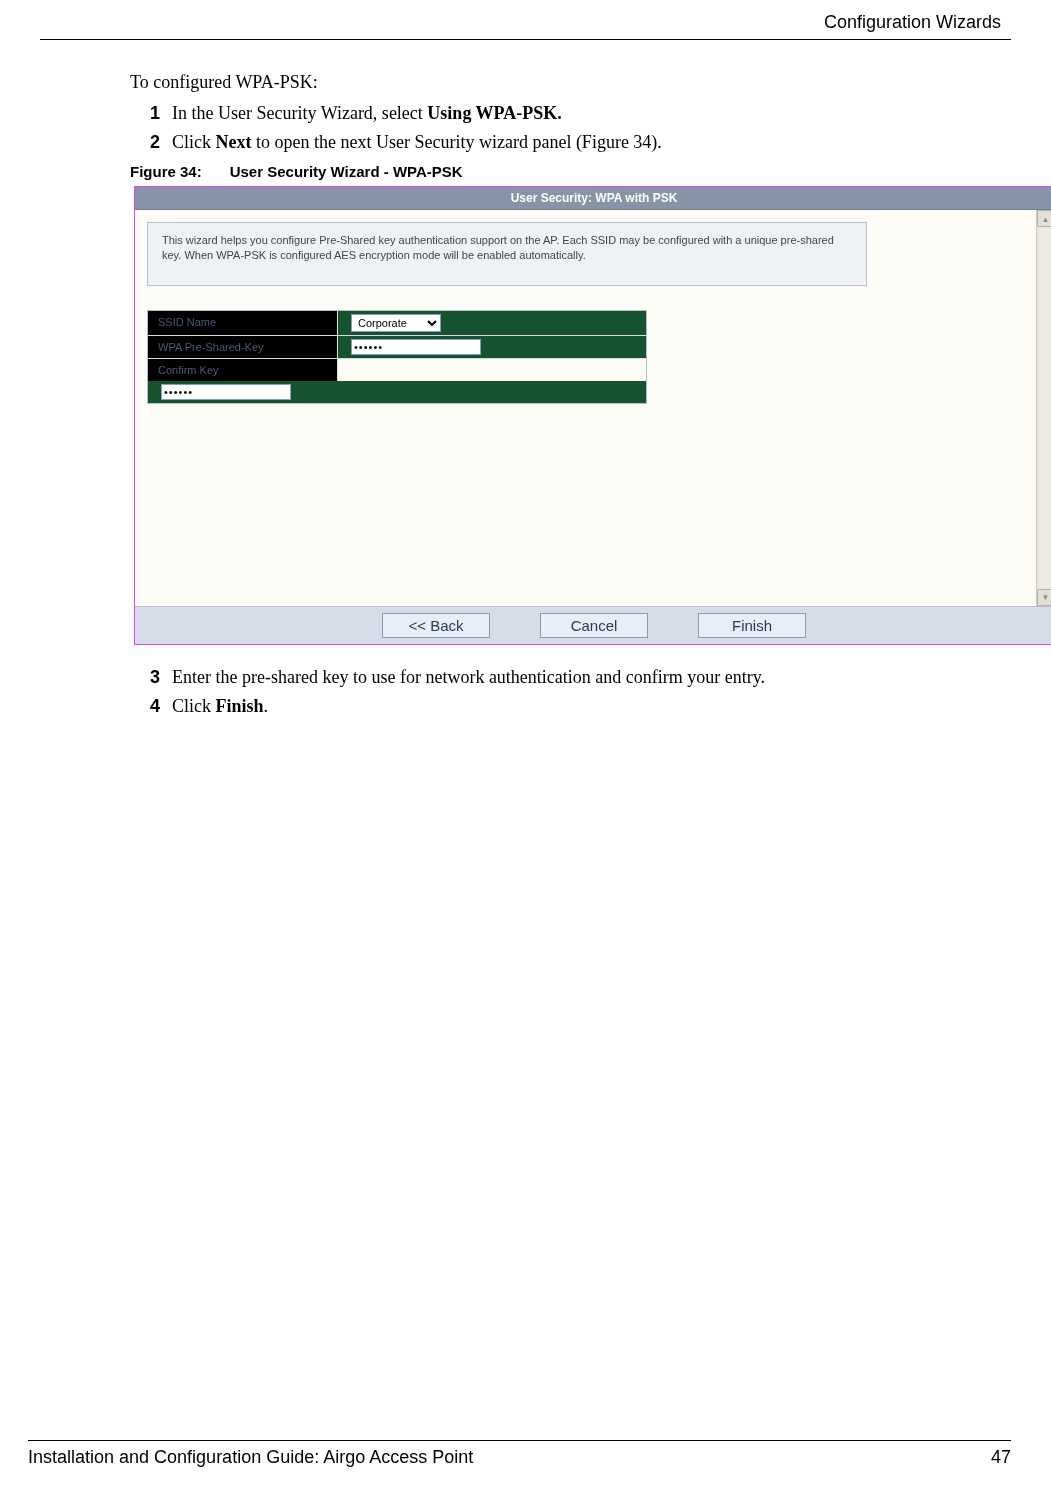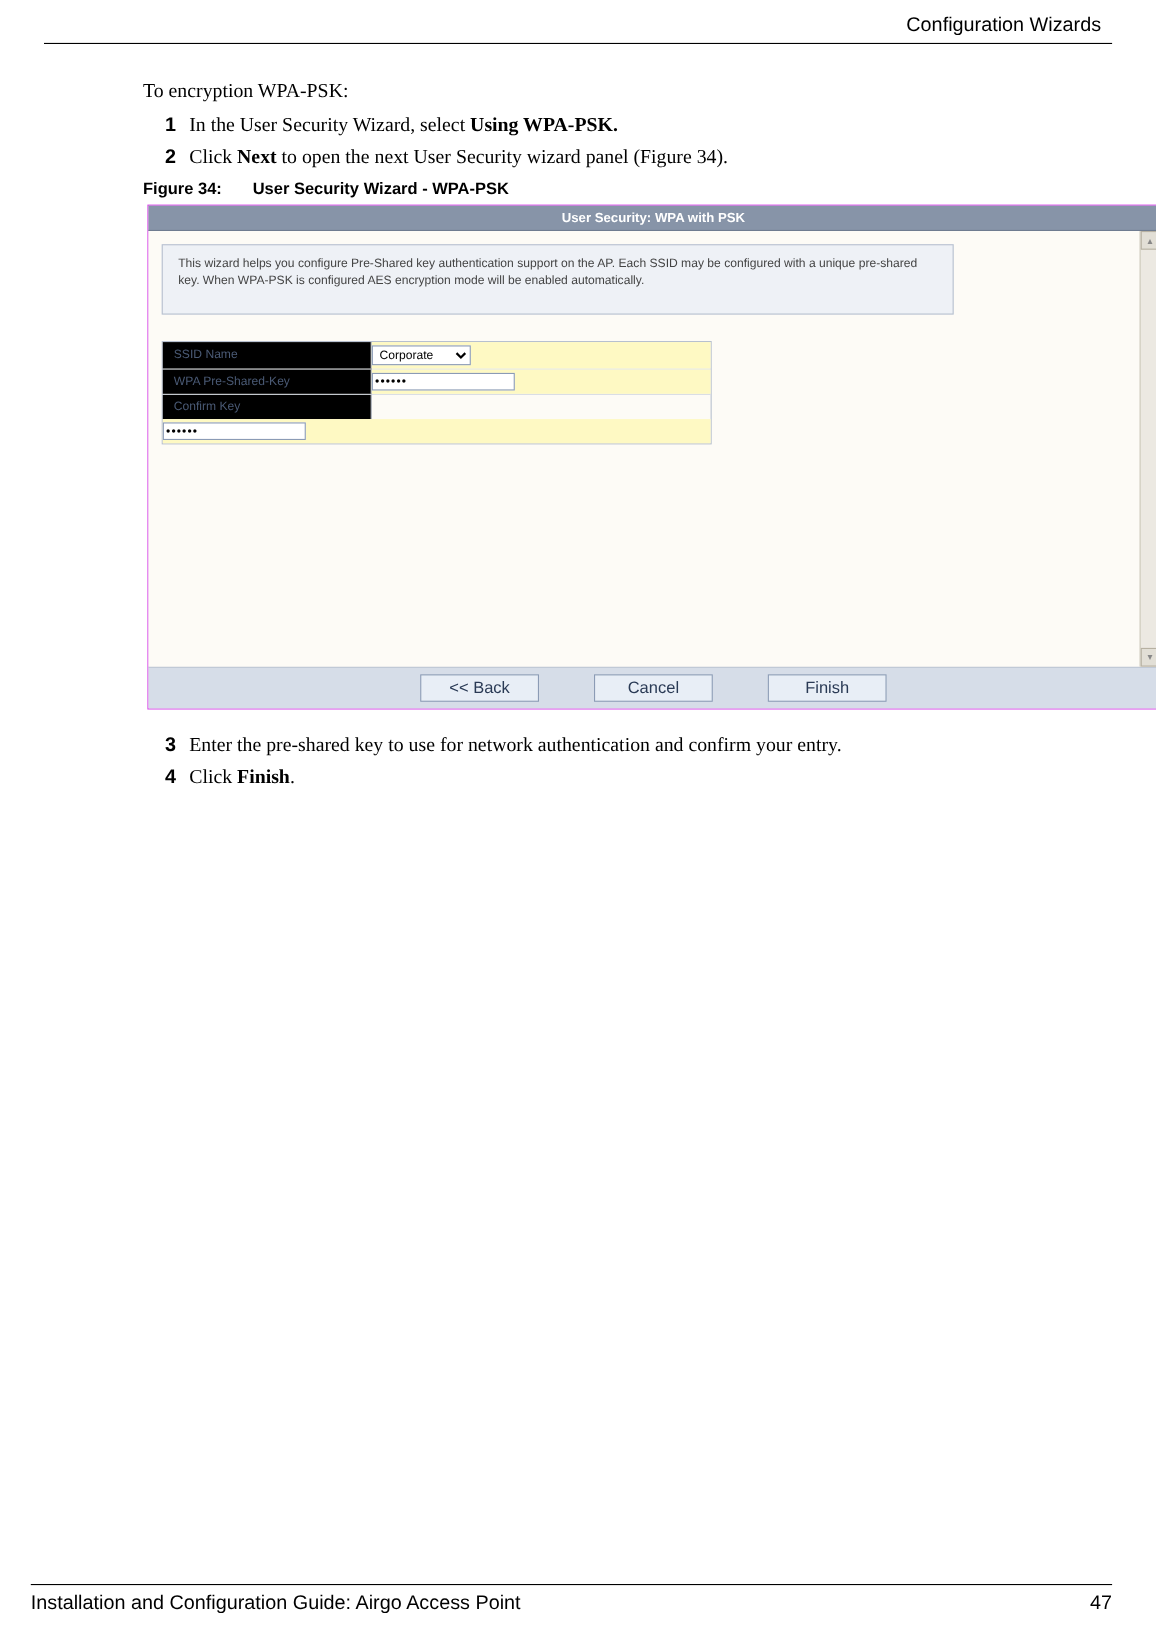--- a/index.html
+++ b/index.html
@@ -114,22 +114,22 @@
   .form-row:last-child { border-bottom: none; flex-direction: column; }
   .form-label {
     width: 190px;
     background: #000000;
     padding: 5px 10px;
     color: #4a5a75;
     border-right: 1px solid #d6dbe4;
   }
   .form-field {
     flex: 1;
-    background: #fef9c3;
-    padding: 3px 0;
+    background: #14532d;
+    padding: 3px 13px;
   }
   .form-field select,
   .form-field input {
     font-family: Verdana, Arial, sans-serif;
     font-size: 11px;
     border: 1px solid #8b9bb5;
     background: #fff;
     padding: 1px 2px;
   }
   .form-field select { width: 90px; }
@@ -174,21 +174,21 @@
   }
 </style>
 </head>
 <body>
 
 <div class="page">
   <div class="header-right">Configuration Wizards</div>
   <hr class="header-rule">
 
   <div class="content">
-    <p class="intro">To encryption WPA-PSK:</p>
+    <p class="intro">To configured WPA-PSK:</p>
 
     <ol class="steps">
       <li>
         <span class="num">1</span>
         <span>
           <span>In the User Security Wizard, select </span><b>Using WPA-PSK.</b><span></span>
         </span>
       </li>
       <li>
         <span class="num">2</span>

